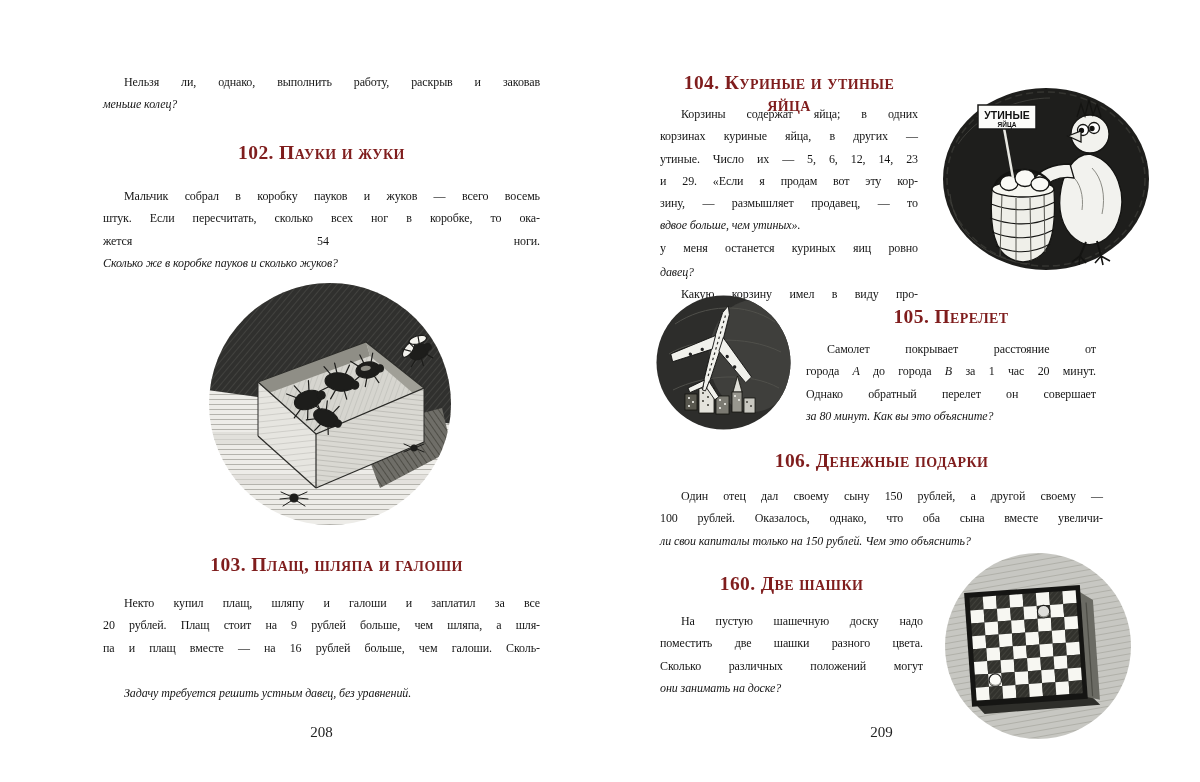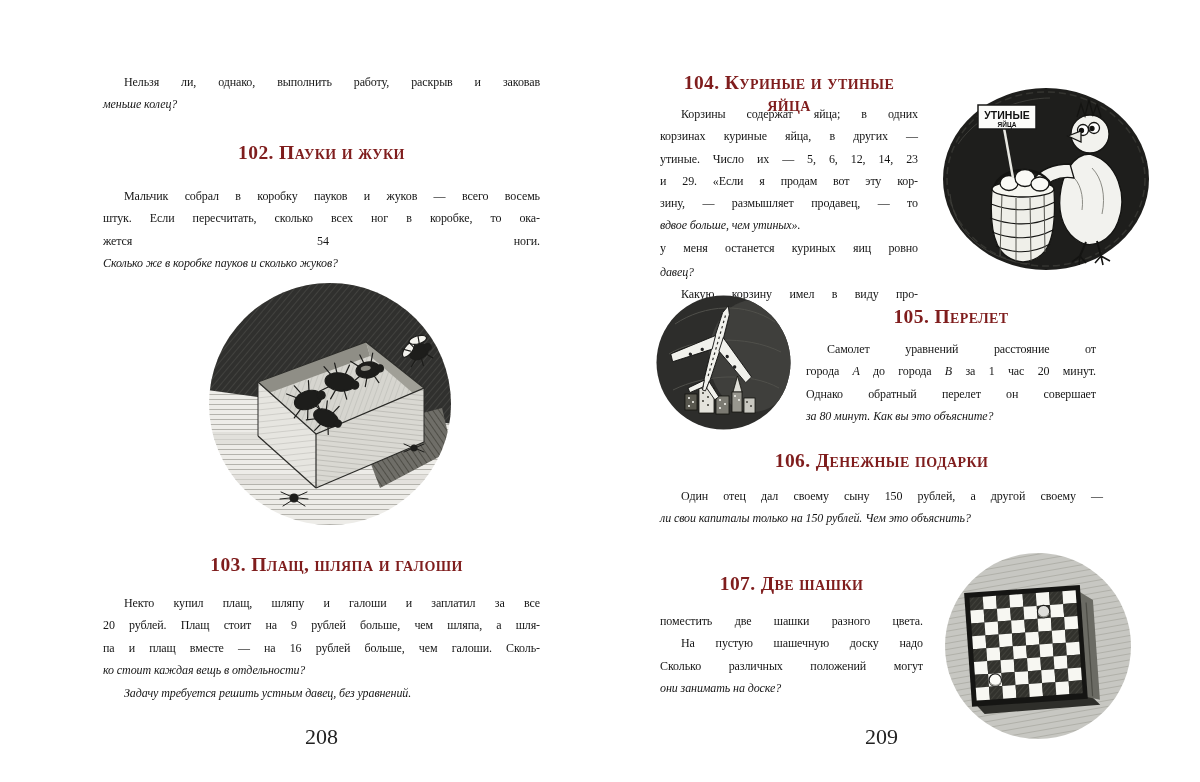--- a/index.html
+++ b/index.html
@@ -5,21 +5,21 @@
   html,body{margin:0;padding:0;background:#ffffff;}
   .sheet{position:relative;width:1200px;height:782px;background:#ffffff;
          font-family:"Liberation Serif",serif;color:#161616;overflow:hidden;}
   .abs{position:absolute;}
   .para{font-size:12px;line-height:22.3px;letter-spacing:-0.1px;}
   .tline{text-align:justify;text-align-last:justify;white-space:nowrap;white-space:normal;}
   .tline.last{text-align-last:left;font-style:italic;}
   .tline.ind{text-indent:21px;}
   .heading{font-weight:700;font-variant:small-caps;font-size:19.5px;line-height:22px;
            text-align:center;letter-spacing:0.4px;color:#7f1d1d;}
-  .pagenum{font-size:22px;text-align:center;color:#222;}
+  .pagenum{font-size:15px;text-align:center;color:#222;}
   figure{margin:0;padding:0;}
 </style>
 </head>
 <body>
 
 <div class="sheet">
 
   <div>
 
     <div class="abs para" style="left:103px;top:71px;width:437px;">
@@ -130,21 +130,20 @@
         </g>
       </svg>
     </figure>
 
     <div class="abs heading" style="left:118px;top:554px;width:437px;">103. Плащ, шляпа и галоши</div>
 
     <div class="abs para" style="left:103px;top:592px;width:437px;">
         <div class="tline ind">Некто купил плащ, шляпу и галоши и заплатил за все</div>
         <div class="tline">20 рублей. Плащ стоит на 9 рублей больше, чем шляпа, а шля-</div>
         <div class="tline">па и плащ вместе — на 16 рублей больше, чем галоши. Сколь-</div>
-        <div class="tline last">ко стоит каждая вещь в отдельности?</div>
       </div>
 
     <div class="abs para" style="left:103px;top:682px;width:437px;">
         <div class="tline last ind">Задачу требуется решить устным давец, без уравнений.</div>
       </div>
 
     <div class="abs pagenum" style="left:103px;top:724px;width:437px;">208</div>
   </div>
 
   <div>
@@ -262,38 +261,39 @@
             <circle cx="-13" cy="1" r="1.7" fill="#222"></circle>
               <circle cx="-23" cy="9" r="1.7" fill="#222"></circle>
           </g>
         </g>
       </svg>
     </figure>
 
     <div class="abs heading" style="left:806px;top:306px;width:290px;">105. Перелет</div>
 
     <div class="abs para" style="left:806px;top:338px;width:290px;">
-        <div class="tline ind">Самолет уравнений расстояние от</div>
+        <div class="tline ind">Самолет покрывает расстояние от</div>
         <div class="tline">города <i>А</i> до города <i>В</i> за 1 час 20 минут.</div>
         <div class="tline">Однако обратный перелет он совершает</div>
         <div class="tline last">за 80 минут. Как вы это объясните?</div>
       </div>
 
     <div class="abs heading" style="left:660px;top:450px;width:443px;">106. Денежные подарки</div>
 
     <div class="abs para" style="left:660px;top:485px;width:443px;">
         <div class="tline ind">Один отец дал своему сыну 150 рублей, а другой своему —</div>
+        <div class="tline">100 рублей. Оказалось, однако, что оба сына вместе увеличи-</div>
         <div class="tline last">ли свои капиталы только на 150 рублей. Чем это объяснить?</div>
       </div>
 
-    <div class="abs heading" style="left:660px;top:573px;width:263px;">107. Две шашки</div>
+    <div class="abs heading" style="left:660px;top:573px;width:263px;">160. Две шашки</div>
 
     <div class="abs para" style="left:660px;top:610px;width:263px;">
+        <div class="tline ind">На пустую шашечную доску надо</div>
         <div class="tline">поместить две шашки разного цвета.</div>
-        <div class="tline ind">На пустую шашечную доску надо</div>
         <div class="tline">Сколько различных положений могут</div>
         <div class="tline last">они занимать на доске?</div>
       </div>
 
     <figure class="abs" style="left:944px;top:552px;width:188px;height:188px;">
       <svg width="188" height="188" viewBox="0 0 188 188">
         <defs>
           <clipPath id="clip4">
               <circle cx="94" cy="94" r="93"></circle>
             </clipPath>

